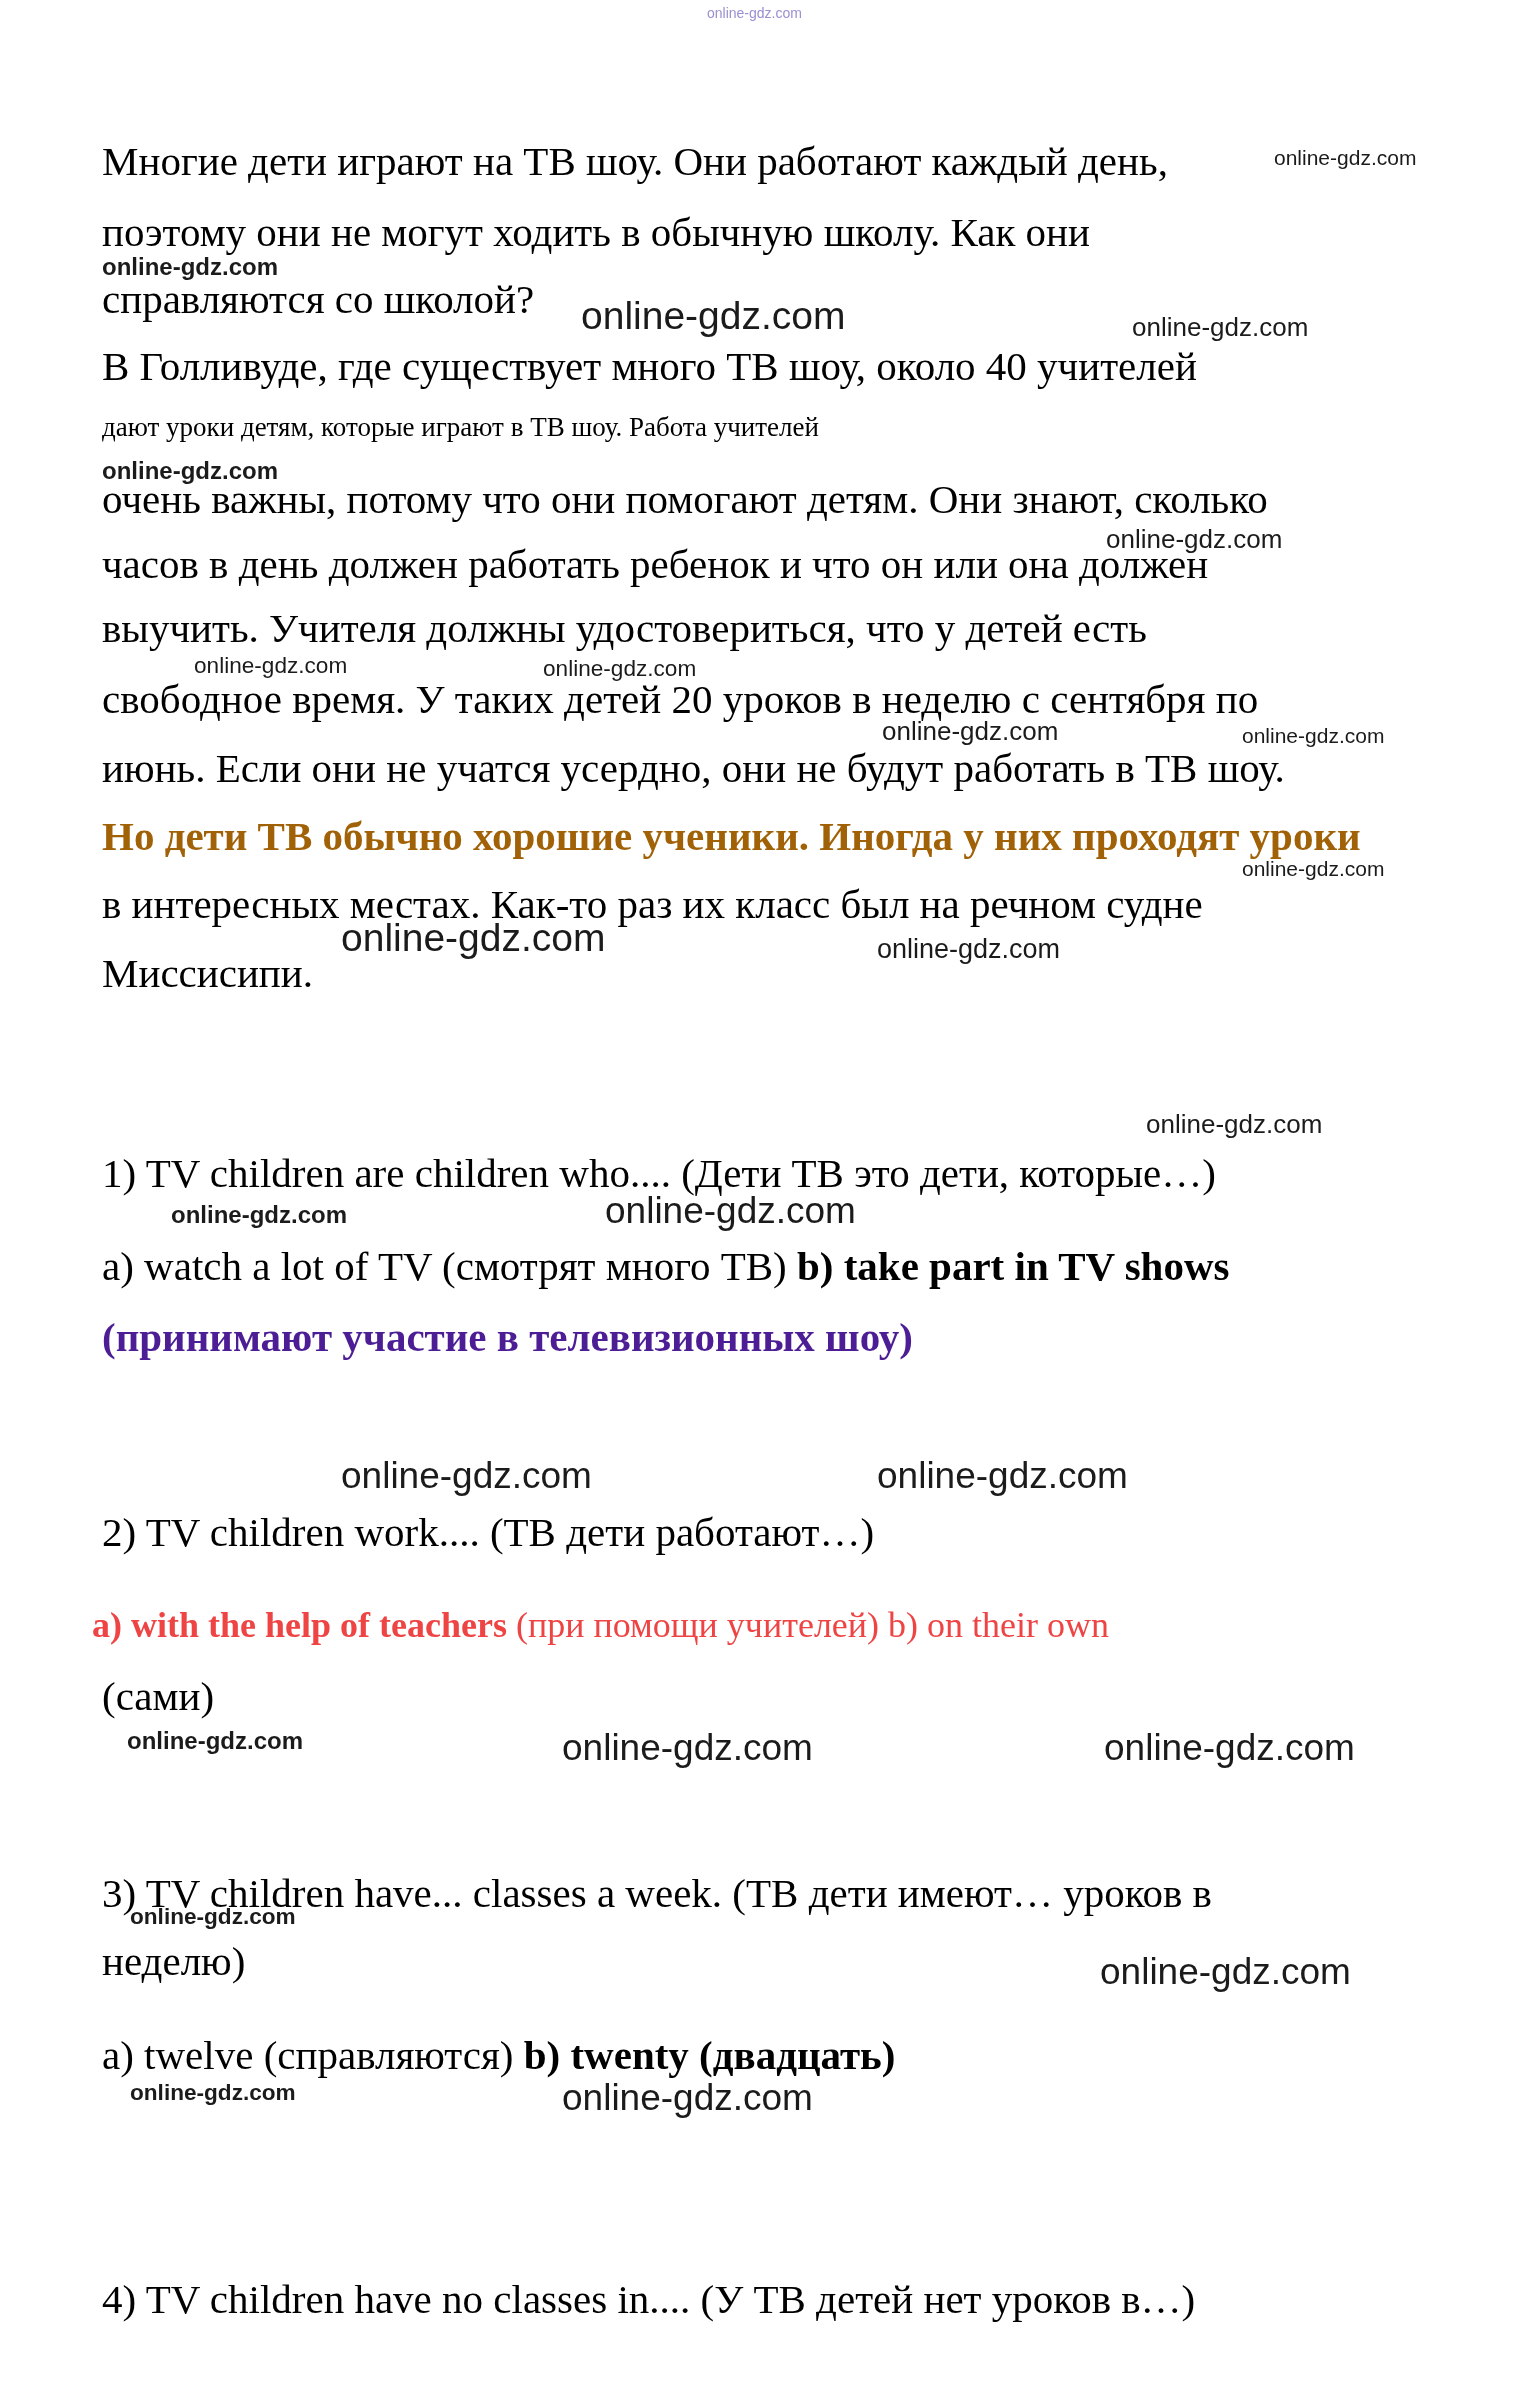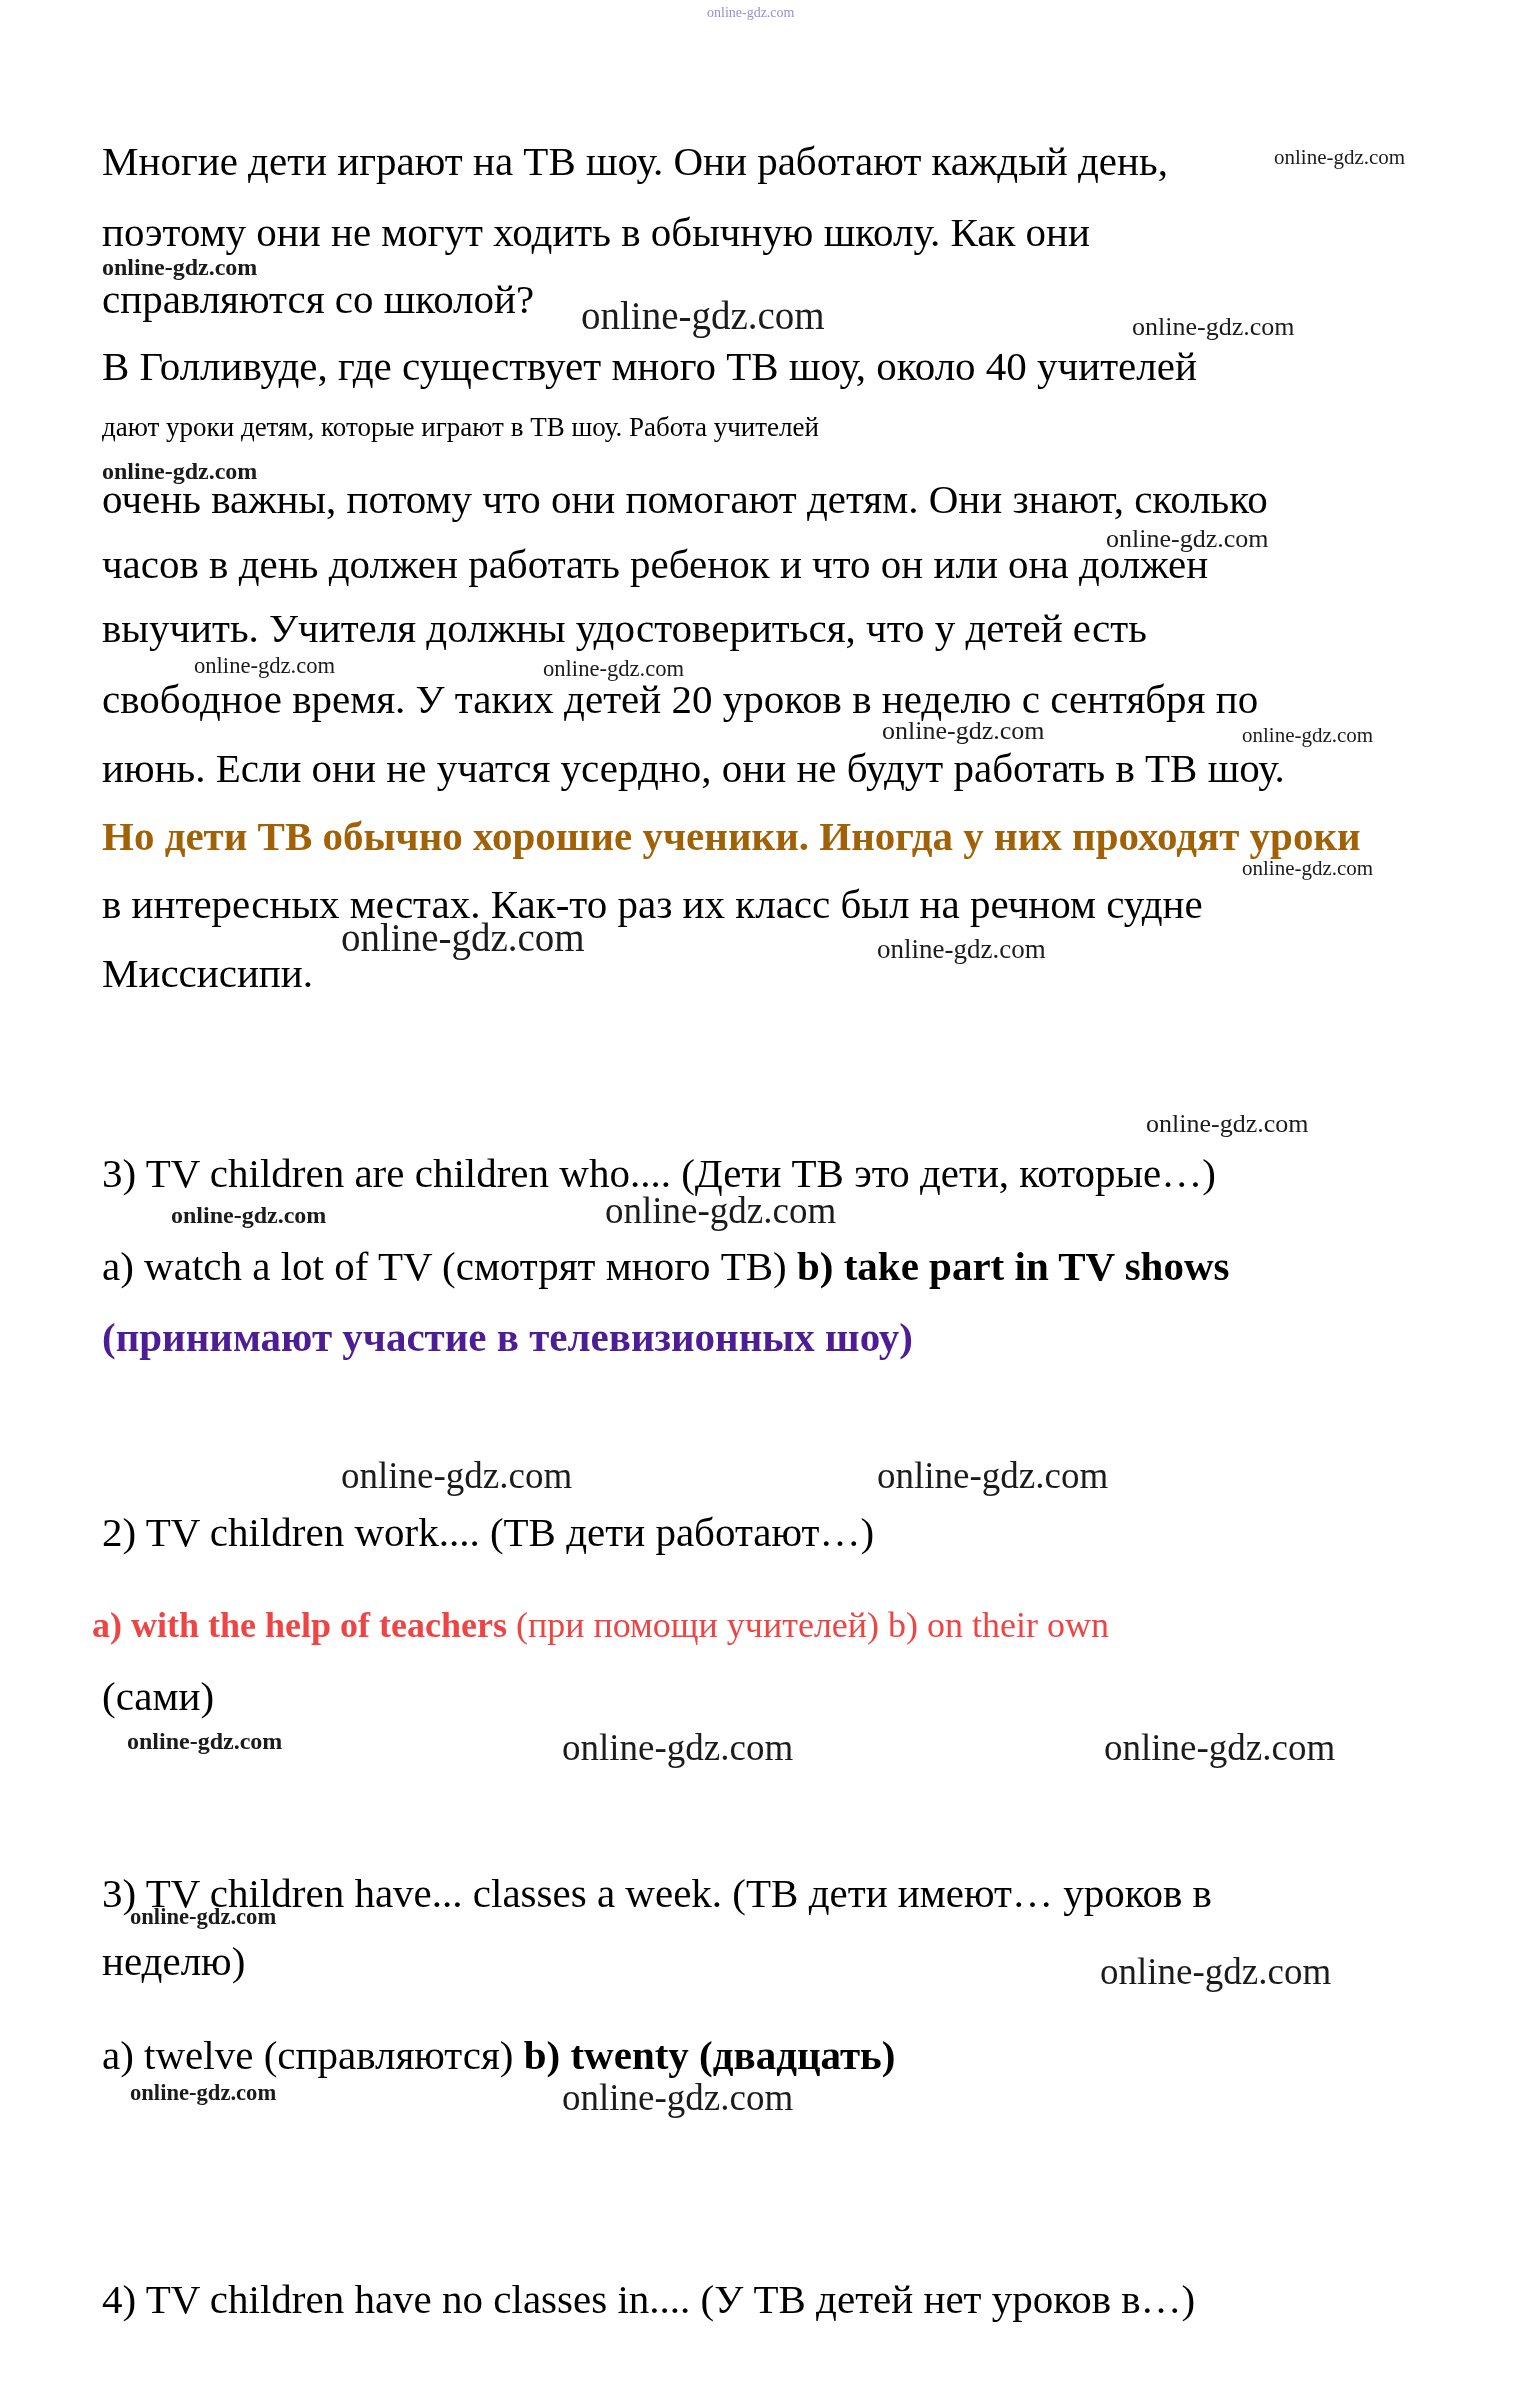--- a/index.html
+++ b/index.html
@@ -20,21 +20,21 @@
     color: #000000;
     font-family: "Liberation Serif", serif;
     line-height: 1.15;
   }
   .line span.bold {
     font-weight: 700;
   }
   .wm {
     position: absolute;
     white-space: nowrap;
-    font-family: Liberation Serif, serif;
+    font-family: Liberation Sans, sans-serif;
     color: #1b1b1b;
     line-height: 1;
     text-align: right;
   }
   .wm.bold {
     font-weight: 700;
   }
   .wm.top {
     color: #8e84cc;
     filter: blur(0.6px);
@@ -54,21 +54,21 @@
       <div class="line" style="left: 102px; top: 476px; font-size: 41px; color: rgb(0, 0, 0);"><span>очень важны, потому что они помогают детям. Они знают, сколько</span></div>
       <div class="line" style="left: 102px; top: 541px; font-size: 41px; color: rgb(0, 0, 0);"><span>часов в день должен работать ребенок и что он или она должен</span></div>
       <div class="line" style="left: 102px; top: 605px; font-size: 41px; color: rgb(0, 0, 0);"><span>выучить. Учителя должны удостовериться, что у детей есть</span></div>
       <div class="line" style="left: 102px; top: 676px; font-size: 41px; color: rgb(0, 0, 0);"><span>свободное время. У таких детей 20 уроков в неделю с сентября по</span></div>
       <div class="line" style="left: 102px; top: 745px; font-size: 41px; color: rgb(0, 0, 0);"><span>июнь. Если они не учатся усердно, они не будут работать в ТВ шоу.</span></div>
       <div class="line" style="left: 102px; top: 813px; font-size: 41px; color: #a16207; font-weight: bold;"><span>Но дети ТВ обычно хорошие ученики. Иногда у них проходят уроки</span></div>
       <div class="line" style="left: 102px; top: 881px; font-size: 41px; color: rgb(0, 0, 0);"><span>в интересных местах. Как-то раз их класс был на речном судне</span></div>
       <div class="line" style="left: 102px; top: 950px; font-size: 41px; color: rgb(0, 0, 0);"><span>Миссисипи.</span></div>
     </div>
   <div id="question-layer">
-      <div class="line" style="left: 102px; top: 1150px; font-size: 41px; color: rgb(0, 0, 0);"><span>3) TV children are children who.... (Дети ТВ это дети, которые…)</span></div>
+      <div class="line" style="left: 102px; top: 1150px; font-size: 41px; color: rgb(0, 0, 0);"><span>1) TV children are children who.... (Дети ТВ это дети, которые…)</span></div>
       <div class="line" style="left: 102px; top: 1243px; font-size: 41px; color: rgb(0, 0, 0);"><span>a) watch a lot of TV (смотрят много ТВ) </span><span class="bold">b) take part in TV shows</span></div>
       <div class="line" style="left: 102px; top: 1314px; font-size: 41px; color: #4c1d95;"><span class="bold">(принимают участие в телевизионных шоу)</span></div>
       <div class="line" style="left: 102px; top: 1509px; font-size: 41px; color: rgb(0, 0, 0);"><span>2) TV children work.... (ТВ дети работают…)</span></div>
       <div class="line" style="left: 92px; top: 1605px; font-size: 36px; color: #ef4444;"><span class="bold">a) with the help of teachers</span><span> (при помощи учителей) b) on their own</span></div>
       <div class="line" style="left: 102px; top: 1673px; font-size: 41px; color: rgb(0, 0, 0);"><span>(сами)</span></div>
       <div class="line" style="left: 102px; top: 1870px; font-size: 41px; color: rgb(0, 0, 0);"><span>3) TV children have... classes a week. (ТВ дети имеют… уроков в</span></div>
       <div class="line" style="left: 102px; top: 1938px; font-size: 41px; color: rgb(0, 0, 0);"><span>неделю)</span></div>
       <div class="line" style="left: 102px; top: 2032px; font-size: 41px; color: rgb(0, 0, 0);"><span>a) twelve (справляются) </span><span class="bold">b) twenty (двадцать)</span></div>
       <div class="line" style="left: 102px; top: 2276px; font-size: 41px; color: rgb(0, 0, 0);"><span>4) TV children have no classes in.... (У ТВ детей нет уроков в…)</span></div>
     </div>

